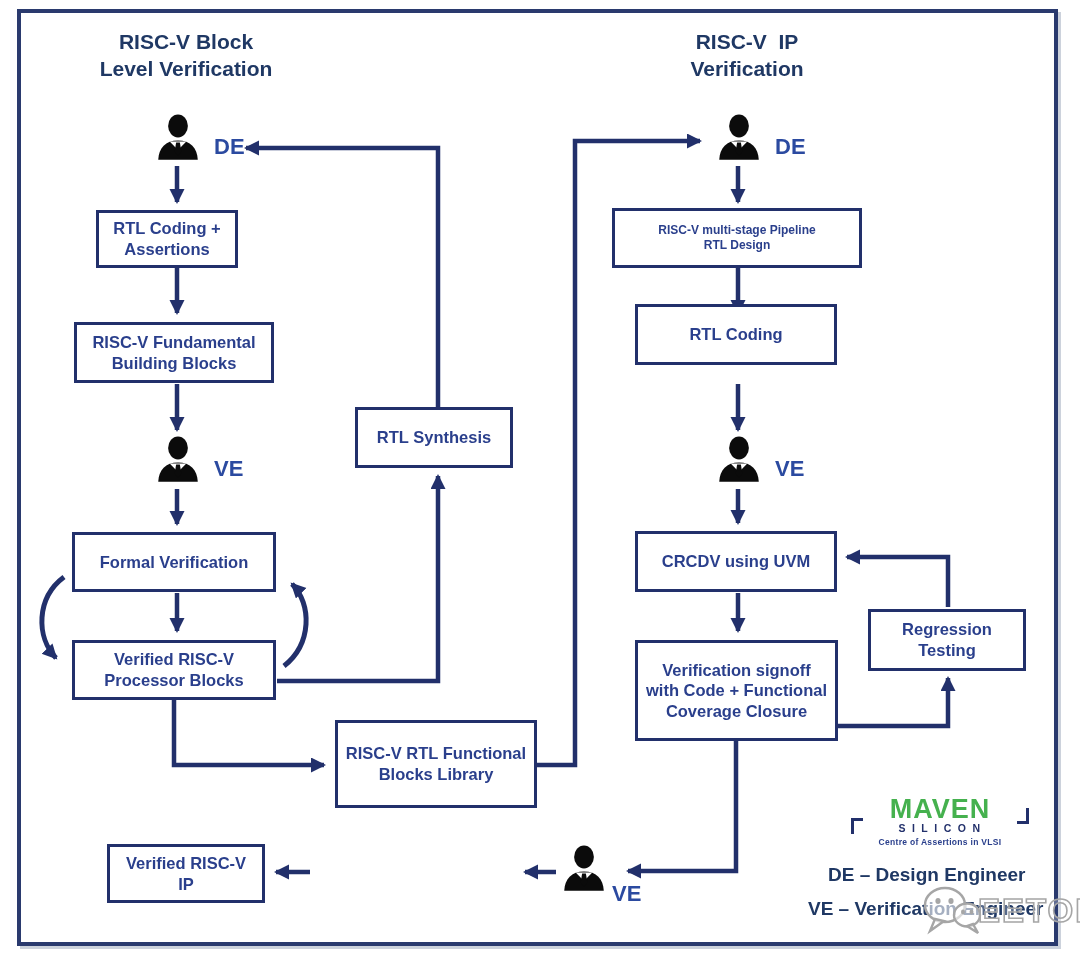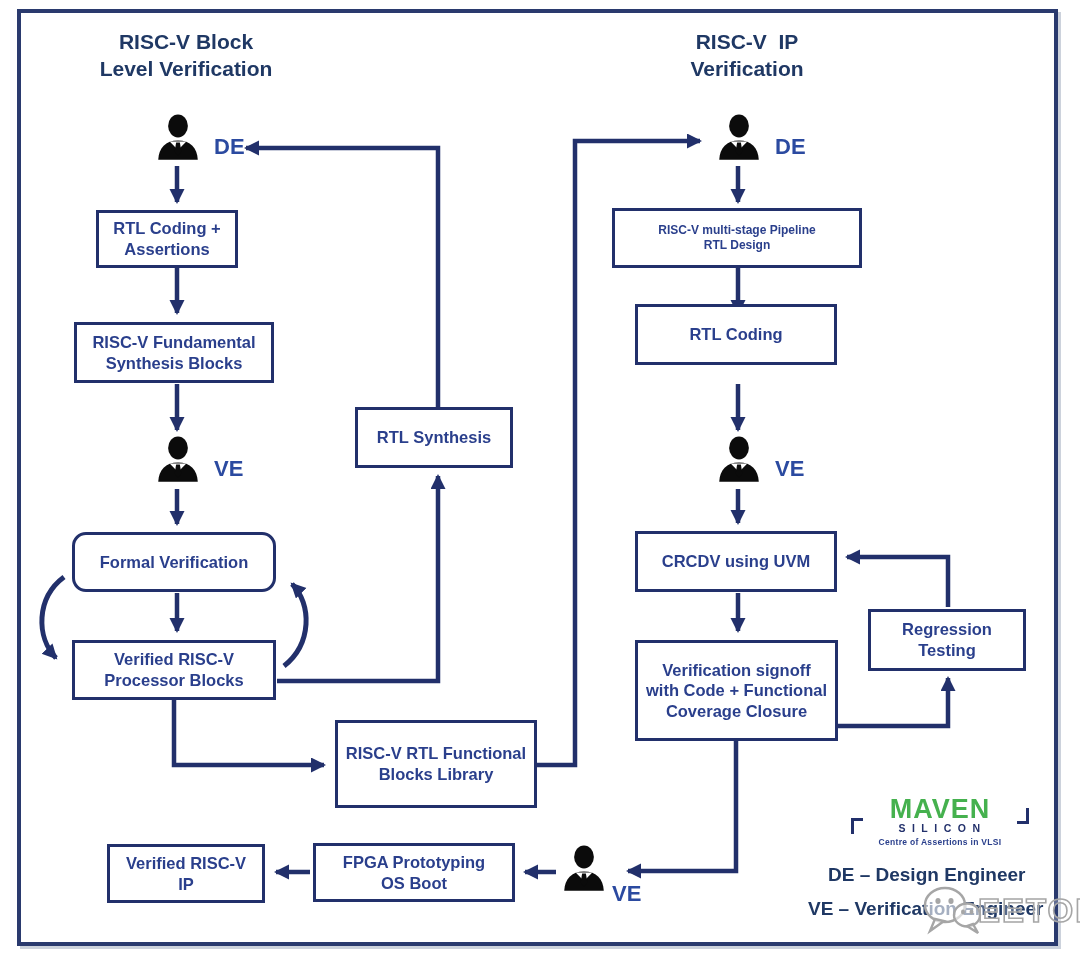--- a/index.html
+++ b/index.html
@@ -82,31 +82,29 @@
   </svg>
 
   <div class="flow-title left">RISC-V Block
 Level Verification</div>
   <div class="flow-title right">RISC-V&nbsp; IP
 Verification</div>
 
   <div class="box" style="left:96px;top:210px;width:142px;height:58px;">RTL Coding +
 Assertions</div>
   <div class="box" style="left:74px;top:322px;width:200px;height:61px;">RISC-V Fundamental
-Synthesis Blocks</div>
-  <div class="box" style="left:72px;top:532px;width:204px;height:60px;border-radius:14px;">Formal Verification</div>
+Building Blocks</div>
+  <div class="box" style="left:72px;top:532px;width:204px;height:60px;">Formal Verification</div>
   <div class="box" style="left:72px;top:640px;width:204px;height:60px;">Verified RISC-V
 Processor Blocks</div>
   <div class="box" style="left:355px;top:407px;width:158px;height:61px;">RTL Synthesis</div>
   <div class="box" style="left:335px;top:720px;width:202px;height:88px;">RISC-V RTL Functional
 Blocks Library</div>
   <div class="box" style="left:107px;top:844px;width:158px;height:59px;">Verified RISC-V
 IP</div>
-  <div class="box" style="left:313px;top:843px;width:202px;height:59px;">FPGA Prototyping
-OS Boot</div>
 
   <div class="box wide" style="left:612px;top:208px;width:250px;height:60px;">RISC-V multi-stage Pipeline
 RTL Design</div>
   <div class="box" style="left:635px;top:304px;width:202px;height:61px;">RTL Coding</div>
   <div class="box" style="left:635px;top:531px;width:202px;height:61px;">CRCDV using UVM</div>
   <div class="box" style="left:635px;top:640px;width:203px;height:101px;">Verification signoff
 with Code + Functional
 Coverage Closure</div>
   <div class="box" style="left:868px;top:609px;width:158px;height:62px;">Regression
 Testing</div>

